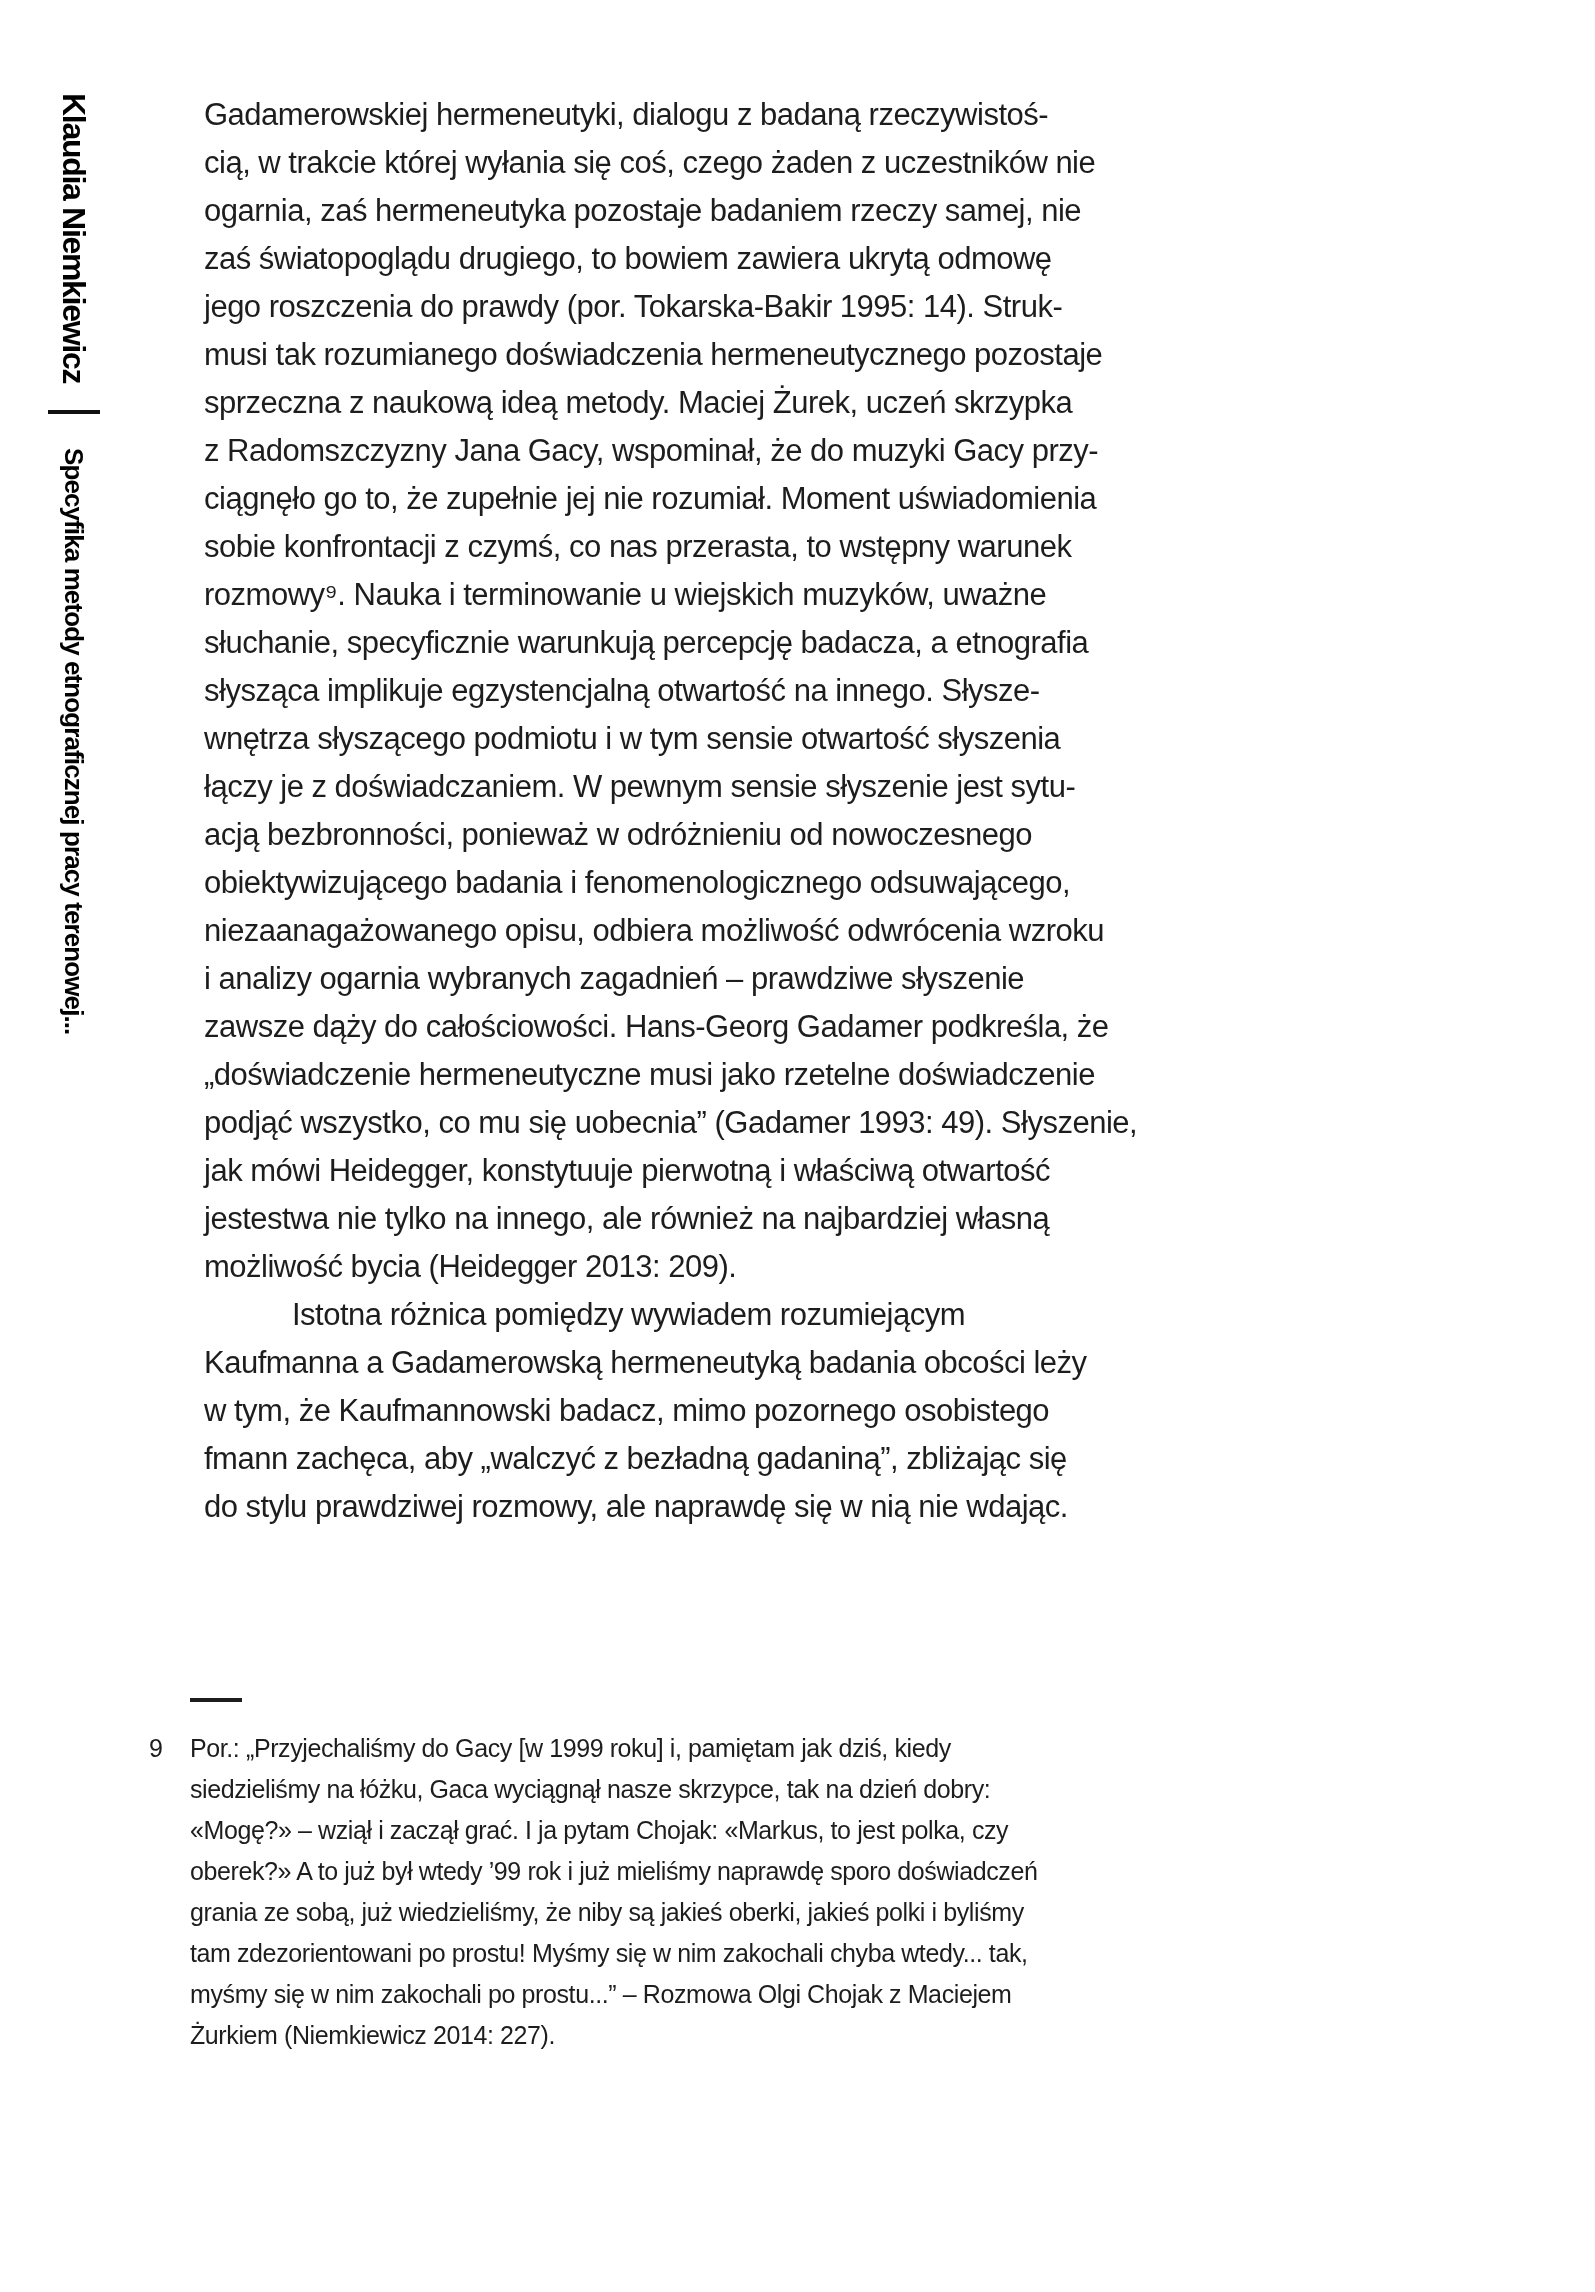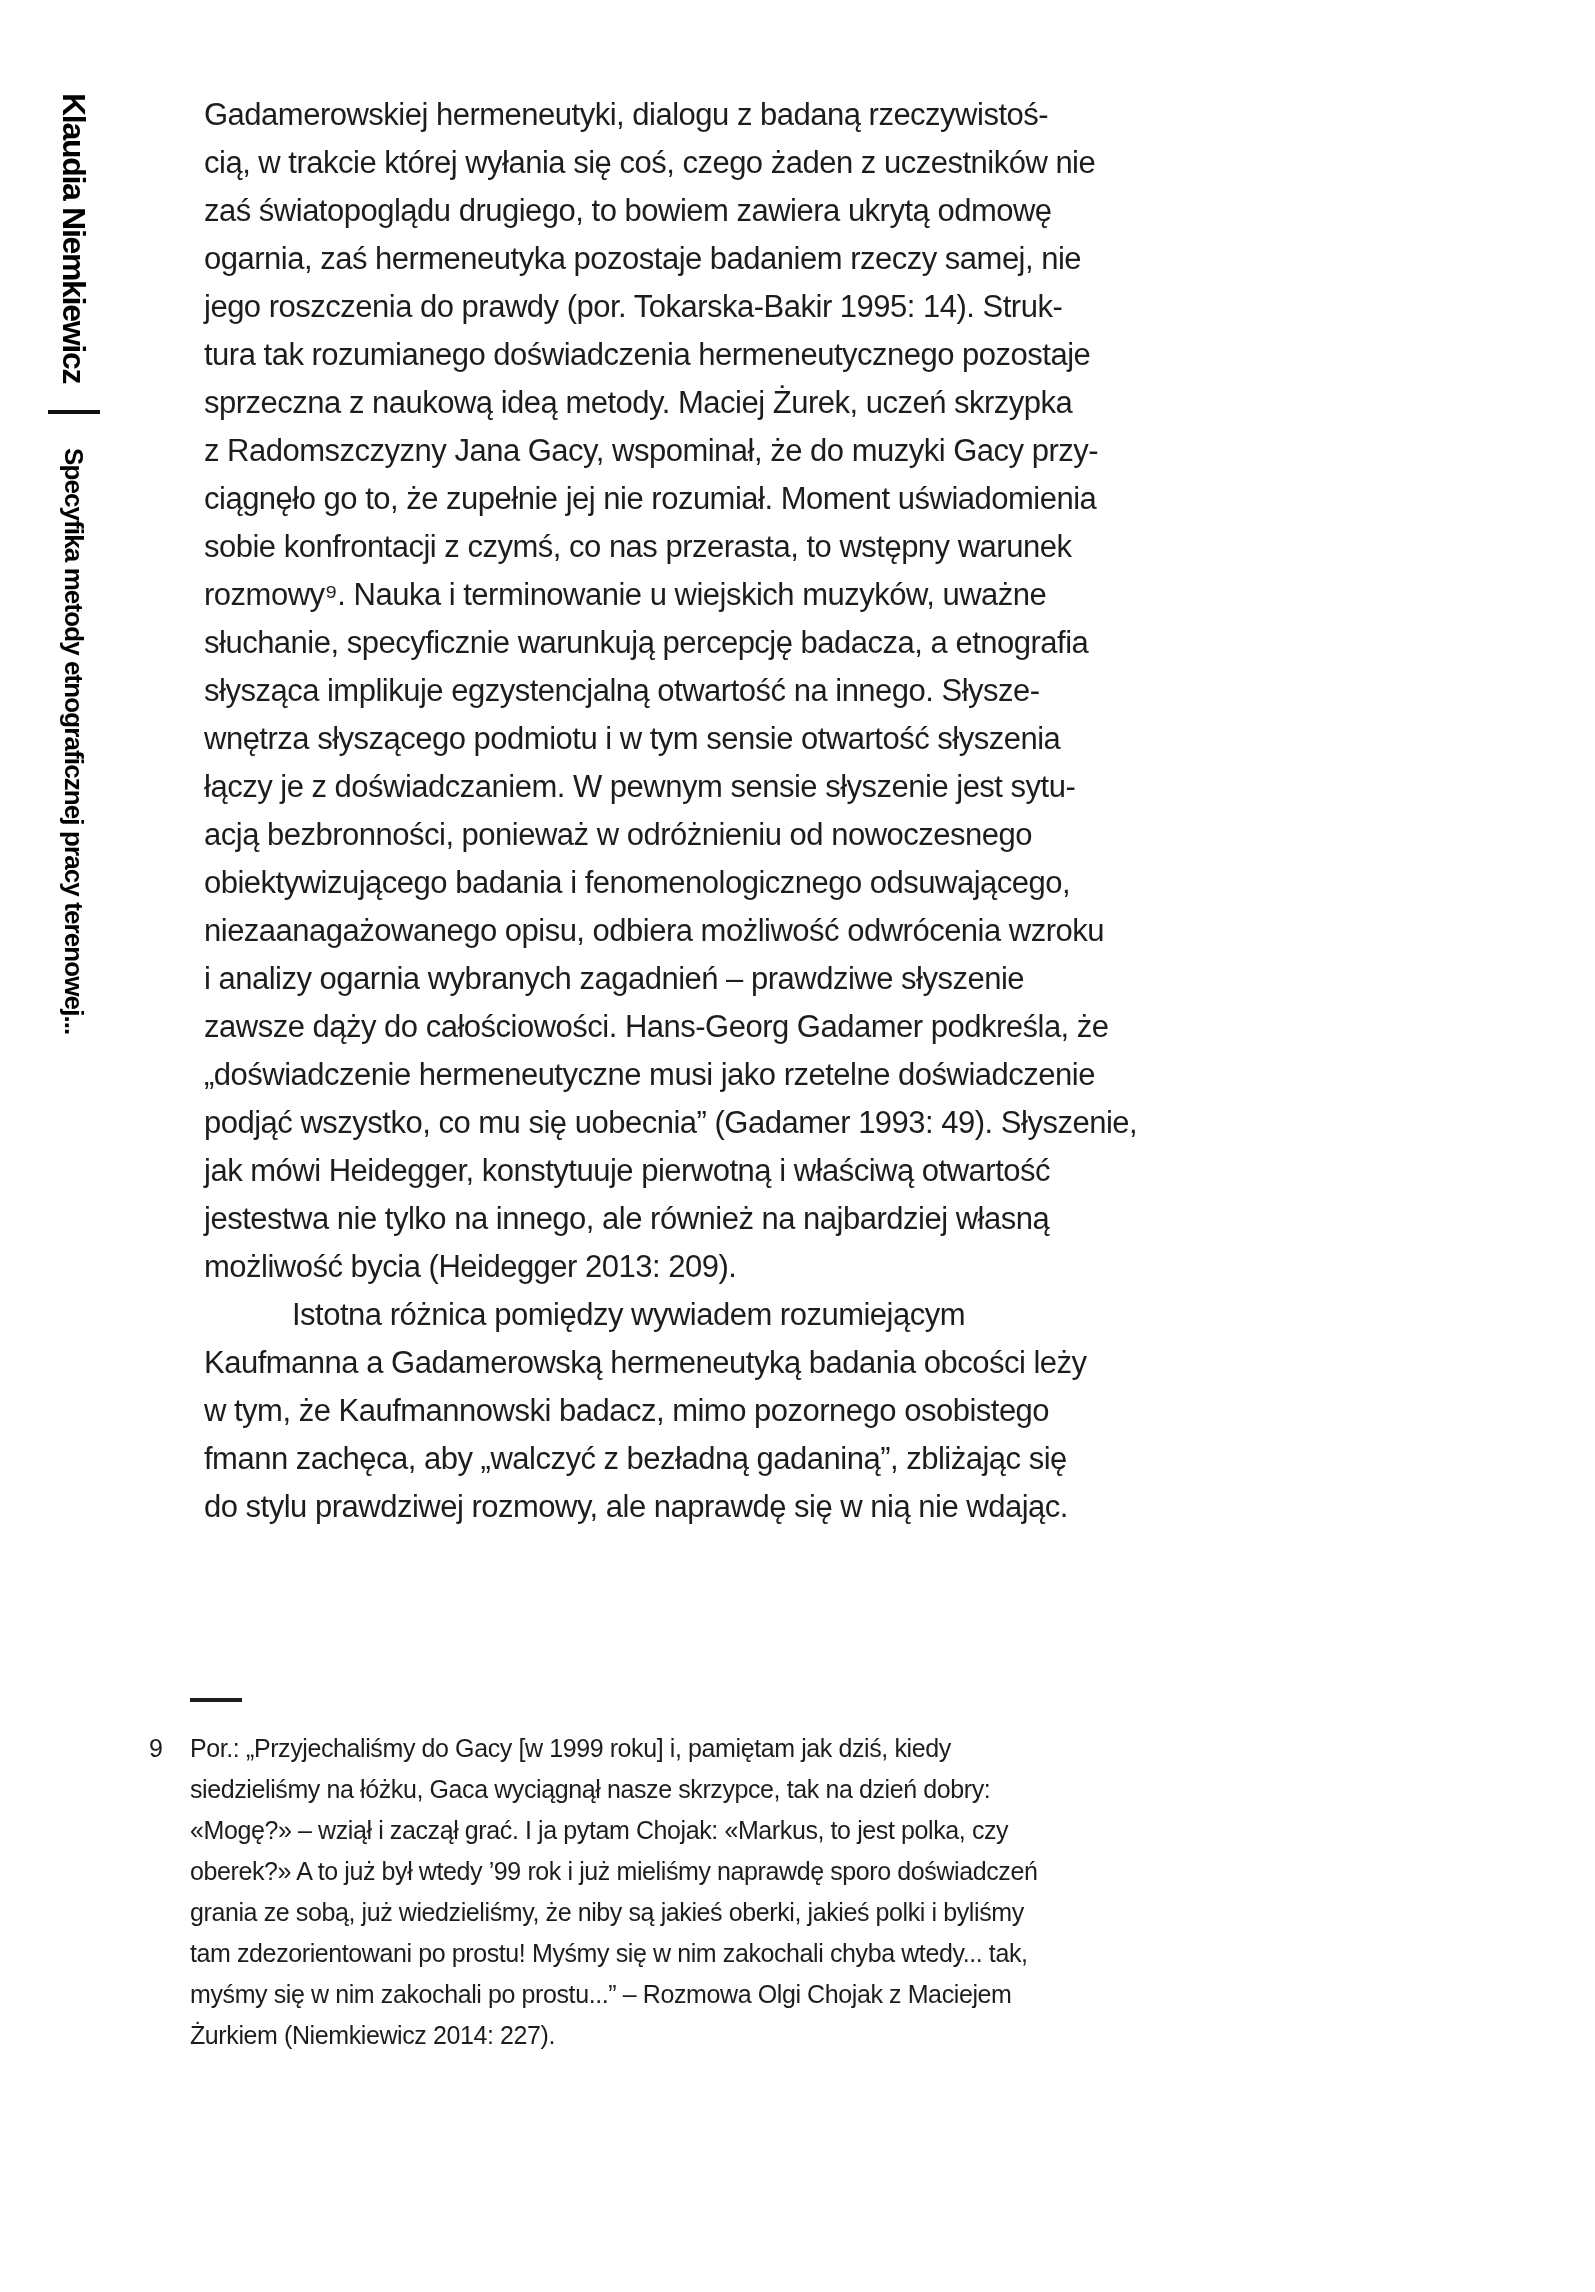--- a/index.html
+++ b/index.html
@@ -74,24 +74,24 @@
   <div class="sidebar">
     <div class="v-author">Klaudia Niemkiewicz</div>
     <div class="v-divider"></div>
     <div class="v-title">Specyfika metody etnograficznej pracy terenowej...</div>
   </div>
 
   <div class="body-text">
     <div>
       <div class="line">Gadamerowskiej hermeneutyki, dialogu z badaną rzeczywistoś-</div>
       <div class="line">cią, w trakcie której wyłania się coś, czego żaden z uczestników nie</div>
+      <div class="line">ogarnia, zaś hermeneutyka pozostaje badaniem rzeczy samej, nie</div>
       <div class="line">zaś światopoglądu drugiego, to bowiem zawiera ukrytą odmowę</div>
-      <div class="line">ogarnia, zaś hermeneutyka pozostaje badaniem rzeczy samej, nie</div>
       <div class="line">jego roszczenia do prawdy (por. Tokarska-Bakir 1995: 14). Struk-</div>
-      <div class="line">tura tak rozumianego doświadczenia hermeneutycznego pozostaje</div>
+      <div class="line">musi tak rozumianego doświadczenia hermeneutycznego pozostaje</div>
       <div class="line">sprzeczna z naukową ideą metody. Maciej Żurek, uczeń skrzypka</div>
       <div class="line">z Radomszczyzny Jana Gacy, wspominał, że do muzyki Gacy przy-</div>
       <div class="line">ciągnęło go to, że zupełnie jej nie rozumiał. Moment uświadomienia</div>
       <div class="line">sobie konfrontacji z czymś, co nas przerasta, to wstępny warunek</div>
       <div class="line">rozmowy⁹. Nauka i terminowanie u wiejskich muzyków, uważne</div>
       <div class="line">słuchanie, specyficznie warunkują percepcję badacza, a etnografia</div>
       <div class="line">słysząca implikuje egzystencjalną otwartość na innego. Słysze-</div>
       <div class="line">wnętrza słyszącego podmiotu i w tym sensie otwartość słyszenia</div>
       <div class="line">łączy je z doświadczaniem. W pewnym sensie słyszenie jest sytu-</div>
       <div class="line">acją bezbronności, ponieważ w odróżnieniu od nowoczesnego</div>

